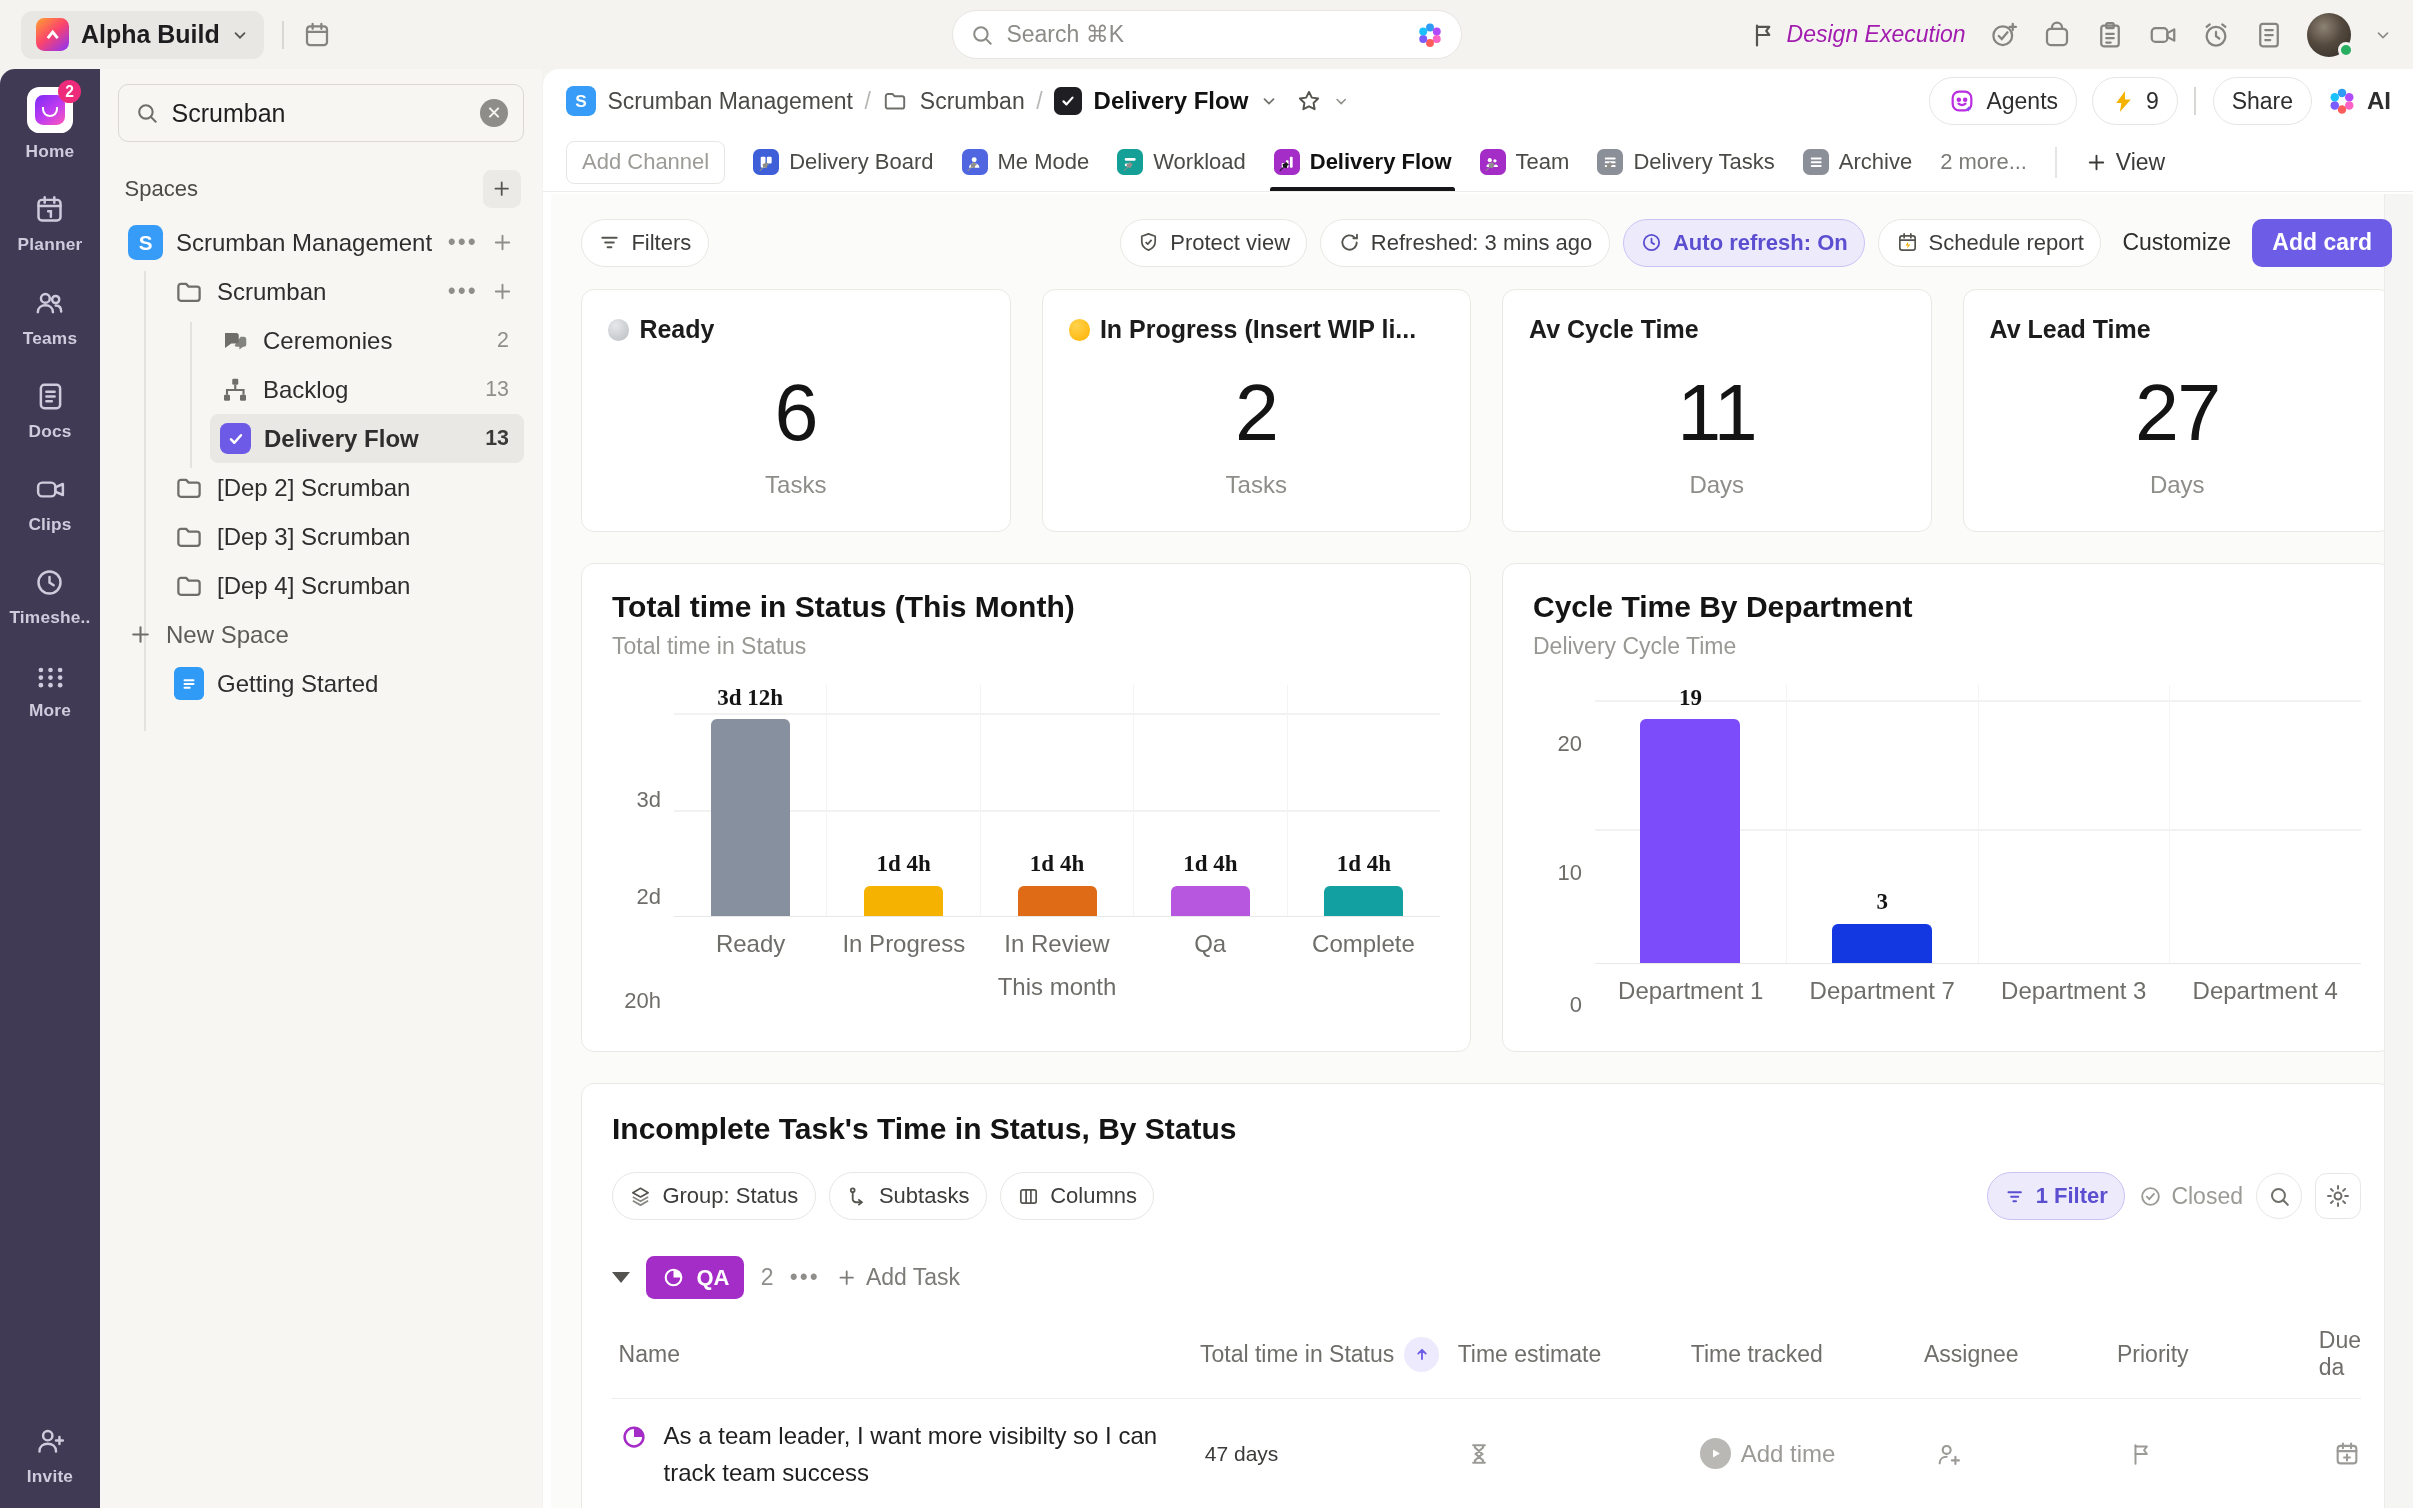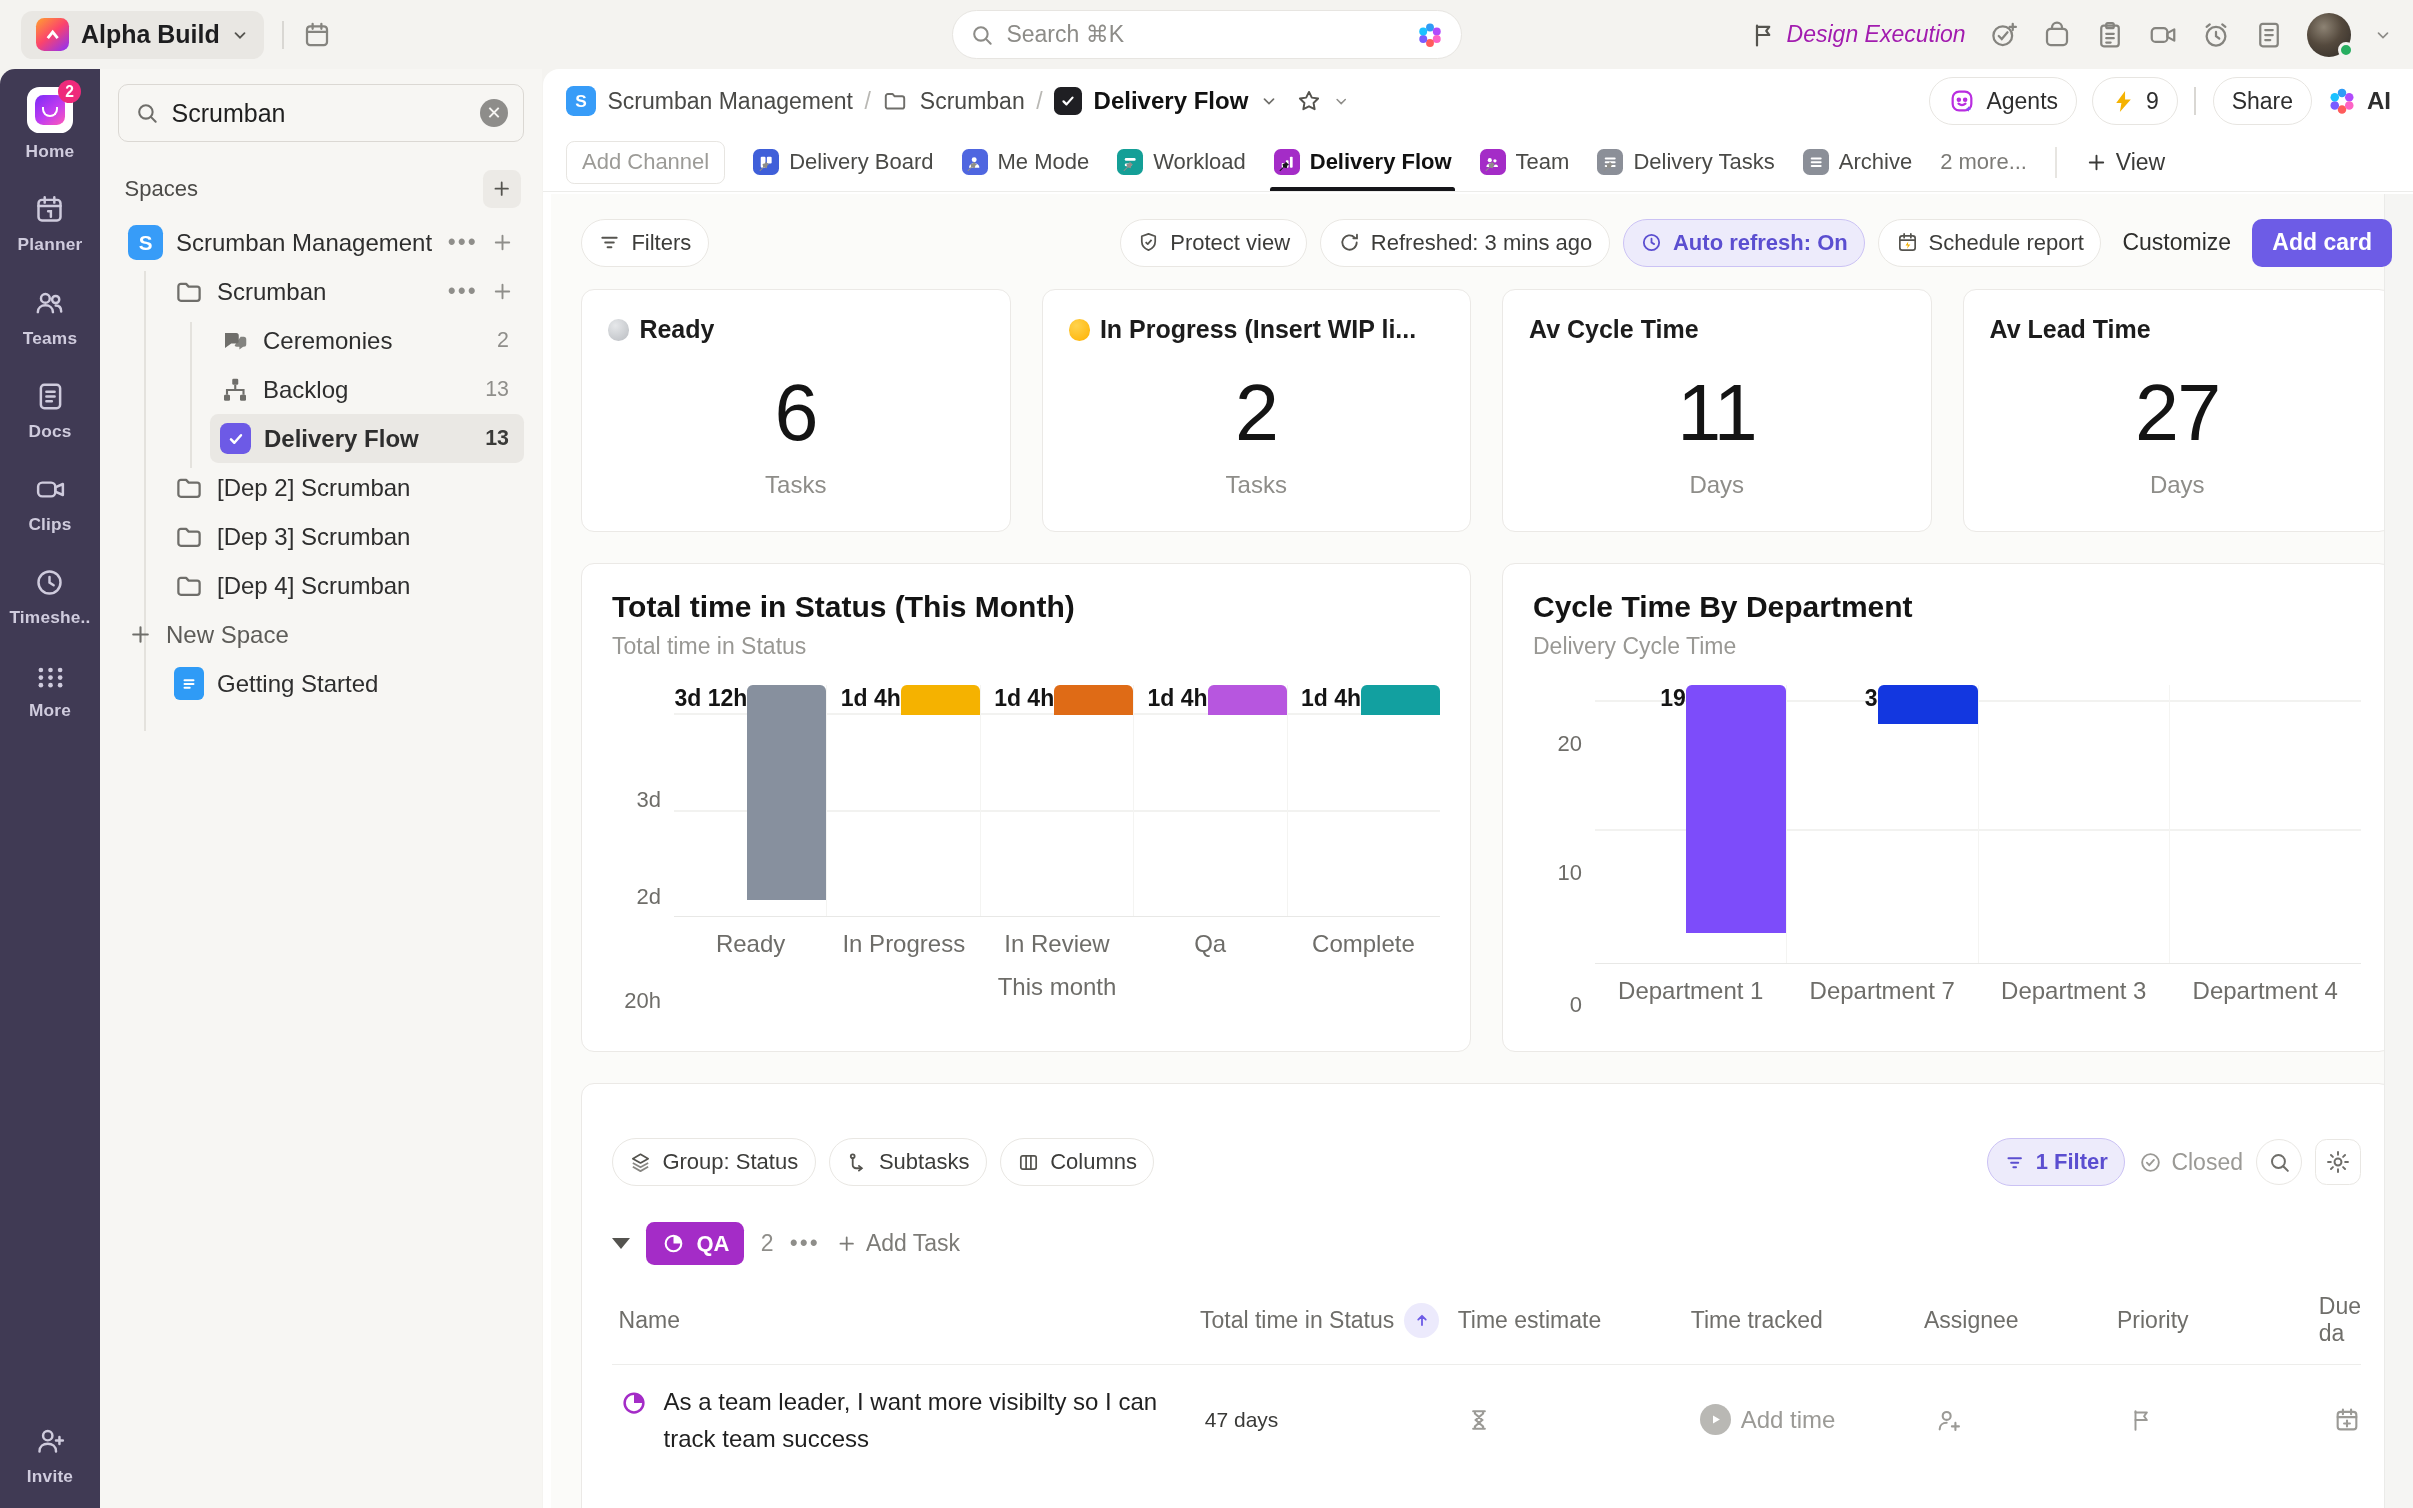--- a/index.html
+++ b/index.html
@@ -103,21 +103,21 @@
 
   .chartrow { display:grid; grid-template-columns:1fr 1fr; gap:31px; margin-top:31px; height:489px; }
   .ccard { background:#fff; border:1.6px solid #ebe9e6; border-radius:13px; padding:26px 30px; }
   .ctitle { font-size:30px; font-weight:700; color:#141414; }
   .csub { font-size:23px; color:#999894; margin-top:8.2px; }
   .chart { display:flex; margin-top:25px; }
   .yaxis { width:62px; position:relative; flex:none; }
   .ylab { position:absolute; right:13px; transform:translateY(50%); font-size:22px; color:#6e6d69; }
   .plotwrap { flex:1; }
   .plot { position:relative; border-bottom:1.6px solid #e8e8e6; display:flex; }
-  .plot .col { flex:1; display:flex; flex-direction:row; justify-content:flex-end; border-right:1.6px solid #f4f4f2; position:relative; z-index:1; }
+  .plot .col { flex:1; display:flex; flex-direction:column; align-items:center; justify-content:flex-end; border-right:1.6px solid #f4f4f2; position:relative; z-index:1;font-family:Liberation Serif, serif; }
   .plot .col:last-child { border-right:none; }
   .hline { position:absolute; left:0; right:0; height:1.6px; background:#f2f2f0; }
   .bar { width:79px; border-radius:5.8px 5.8px 0 0; }
   .bar2 { width:100px; border-radius:5.8px 5.8px 0 0; }
   .bval { font-size:23px; font-weight:700; color:#141414; margin-bottom:8.2px; }
   .xlabels { display:flex; margin-top:13px; }
   .xlabels .xl { flex:1; text-align:center; font-size:24px; color:#6e6d69; }
   .xtitle { text-align:center; font-size:24px; color:#6e6d69; margin-top:15px; }
 
   
@@ -753,20 +753,21 @@
               <span class="xl">Department 7</span>
               <span class="xl">Department 3</span>
               <span class="xl">Department 4</span>
             </div>
           </div>
         </div>
       </div>
     </div>
 
     <div class="tcard">
+      <div class="ttitle">Incomplete Task's Time in Status, By Status</div>
 
       <div class="ttoolbar">
         <div class="fpill">
           <svg width="23" height="23" viewBox="0 0 24 24" fill="none" stroke="#55544f" stroke-width="1.8" stroke-linejoin="round">
               <path d="M12 3.5 20 8l-8 4.5L4 8z"></path>
               <path d="M4 12.5l8 4.5 8-4.5M4 16.5l8 4.5 8-4.5" opacity=".7"></path>
             </svg>
           <span>Group: Status</span>
         </div>
         <div class="fpill">

